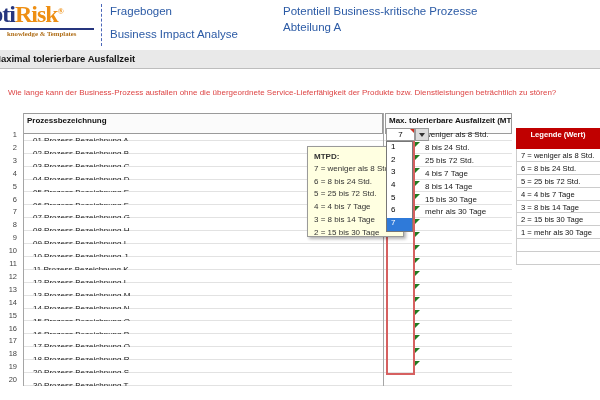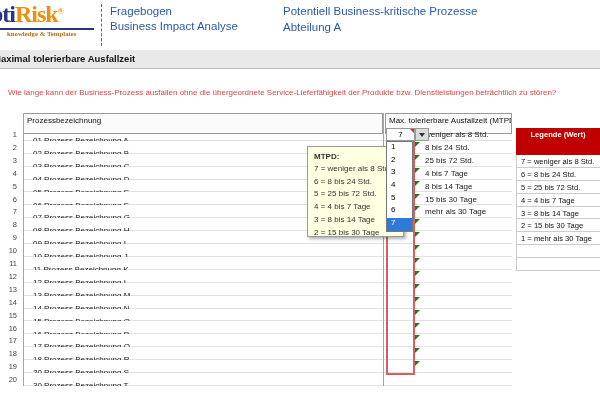--- a/index.html
+++ b/index.html
@@ -8,31 +8,31 @@
   .abs{position:absolute;}
 
   
   #logo{left:-10px;top:1px;font-family:"Liberation Serif",serif;font-weight:bold;font-size:24px;letter-spacing:-1px;}
   #logo .navy{color:#26357e;} #logo .orange{color:#ee8f13;}
   #logo .reg{font-size:8px;vertical-align:8px;color:#ee8f13;letter-spacing:0;}
   #swoosh{left:0;top:28px;width:94px;border-top:2px solid #26357e;}
   #tagline{left:7px;top:30px;font-family:"Liberation Serif",serif;font-size:6.8px;font-weight:bold;color:#b06f1a;}
   #dash-divider{left:101px;top:4px;height:42px;border-left:1px dashed #4a66b8;}
   .hdrblue{font-size:11.5px;color:#2b5aa5;}
-  #doc-title1{left:110px;top:5px;} #doc-title2{left:110px;top:20px;}
+  #doc-title1{left:110px;top:5px;} #doc-title2{left:110px;top:28px;}
   #scope1{left:283px;top:5px;} #scope2{left:283px;top:21px;}
 
   
   #section-bar{left:0;top:50px;width:600px;height:18px;background:#e9e9e9;border-bottom:1px solid #bdbdbd;}
   #section-title{position:absolute;left:-7px;top:3px;font-size:9.5px;font-weight:bold;color:#141414;white-space:nowrap;}
   #question{left:8px;top:88px;font-size:8px;color:#dd4444;white-space:nowrap;}
 
   
   .colhdr{height:20px;background:#fbfbfb;border:1px solid #9a9a9a;box-sizing:border-box;
-          font-size:8px;font-weight:normal;color:#111;padding:2px 0 17px 3px;white-space:nowrap;overflow:hidden;}
+          font-size:8px;font-weight:bold;color:#111;padding:2px 0 17px 3px;white-space:nowrap;overflow:hidden;}
   #hdr-process{left:23px;top:113px;width:360px;}
   #hdr-mtpd{left:385px;top:113px;width:127px;}
 
   
   #rows{left:0;top:128px;width:600px;height:258px;}
   .row{position:absolute;left:0;width:512px;height:12.9px;}
   .gridline{position:absolute;left:23px;width:489px;bottom:0;height:0;border-top:1px solid #e2e2e2;}
   .rnum{position:absolute;left:0;width:17px;top:2px;text-align:right;font-size:7.5px;color:#444;}
   .pcell{position:absolute;left:23px;top:0;width:360px;height:100%;box-sizing:border-box;
          padding:8px 0 0 10px;font-size:8px;color:#1a1a1a;white-space:nowrap;overflow:hidden;}
@@ -41,21 +41,21 @@
   .tri{position:absolute;left:415px;top:1px;width:0;height:0;
        border-top:5px solid #217a21;border-right:5px solid transparent;}
   #vline-left{left:23px;top:113px;height:273px;border-left:1px solid #a5a5a5;}
   #vline-mid{left:383px;top:113px;height:273px;border-left:1px solid #a5a5a5;}
 
   
   #red-rect{left:386px;top:141px;width:29px;height:234px;border:2px solid #d66060;box-sizing:border-box;z-index:2;}
 
   
   #legend{left:516px;top:128px;width:84px;z-index:1;}
-  .lg-hdr{height:27px;background:#c00000;color:#fff;font-weight:bold;font-size:7.6px;
+  .lg-hdr{height:21px;background:#c00000;color:#fff;font-weight:bold;font-size:7.6px;
           text-align:center;padding-top:2px;box-sizing:border-box;}
   .lg-row{height:12.9px;border-bottom:1px solid #cccccc;border-left:1px solid #cccccc;
           box-sizing:border-box;font-size:7.6px;color:#111;padding:2px 0 0 4px;white-space:nowrap;overflow:hidden;}
 
   
   #tooltip{left:307px;top:146px;width:97px;height:91px;background:#ffffe1;border:1px solid #9a9a9a;
            box-sizing:border-box;box-shadow:2px 2px 3px rgba(0,0,0,0.3);z-index:5;
            padding:4px 0 0 6px;overflow:hidden;}
   .tt-title{font-size:8px;font-weight:bold;color:#333;line-height:12px;}
   .tt-line{font-size:8px;color:#333;line-height:12.7px;white-space:nowrap;}

